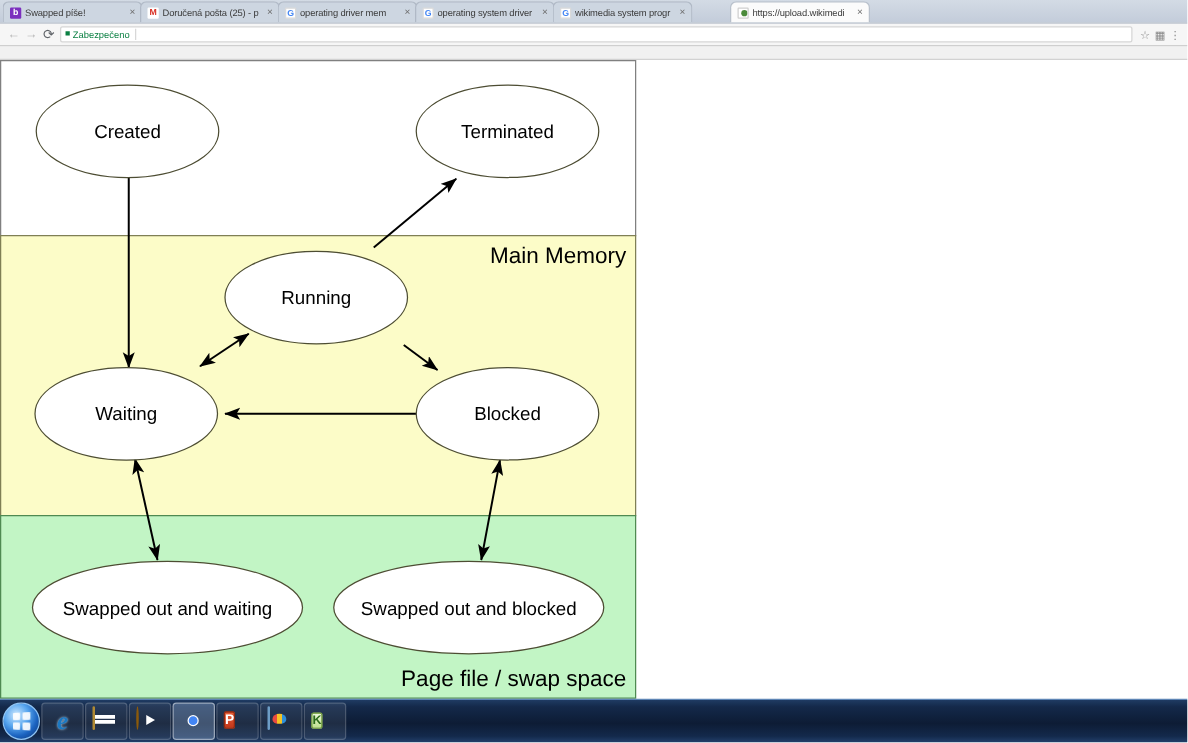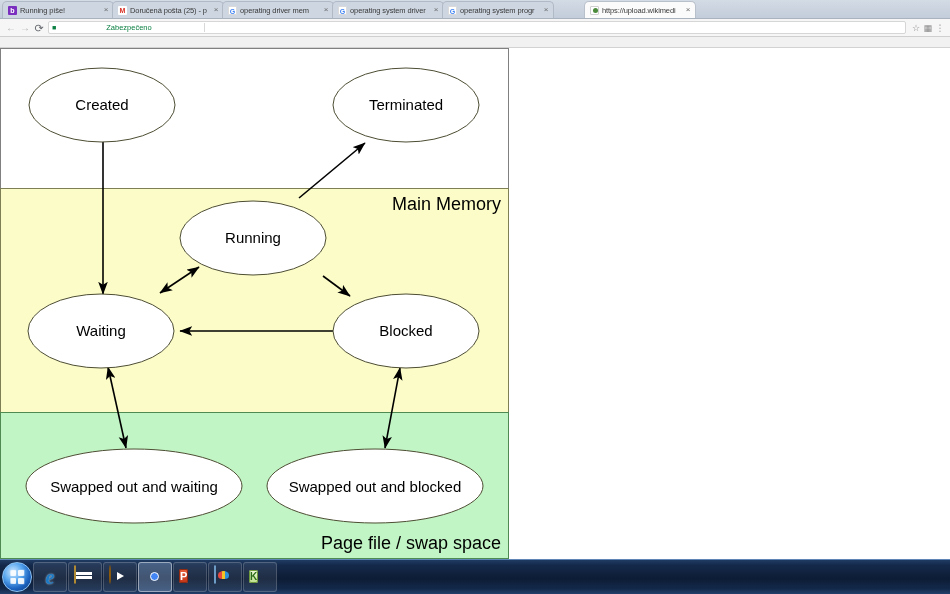--- a/index.html
+++ b/index.html
@@ -147,21 +147,20 @@
     height: 13px;
     margin: 0 4px 0 2px;
     background: #ffffff;
     border: 1px solid #d6d6d6;
     border-radius: 2px;
     display: flex;
     align-items: center;
     padding: 0 3px;
     box-sizing: border-box;
     overflow: hidden;
-    gap: 48px;
   }
   .lock {
     flex: 0 0 auto;
     color: #0b8043;
     font-size: 7px;
     line-height: 11px;
     margin-right: 2px;
   }
   .secure-text {
     flex: 0 0 auto;
@@ -416,41 +415,41 @@
   }
 </style>
 </head>
 <body>
 
 <div class="browser">
 
   <div class="tabstrip">
     <div class="tab" style="left:2px;width:112px;">
       <span class="favicon fav-b">b</span>
-      <span class="title">Running píše!</span>
+      <span class="title">Swapped píše!</span>
       <span class="tabclose">×</span>
     </div>
     <div class="tab" style="left:112px;width:112px;">
       <span class="favicon fav-m">M</span>
       <span class="title">Doručená pošta (25) - p</span>
       <span class="tabclose">×</span>
     </div>
     <div class="tab" style="left:222px;width:112px;">
       <span class="favicon fav-g">G</span>
       <span class="title">operating driver mem</span>
       <span class="tabclose">×</span>
     </div>
     <div class="tab" style="left:332px;width:112px;">
       <span class="favicon fav-g">G</span>
       <span class="title">operating system driver</span>
       <span class="tabclose">×</span>
     </div>
     <div class="tab" style="left:442px;width:112px;">
       <span class="favicon fav-g">G</span>
-      <span class="title">operating system progr</span>
+      <span class="title">wikimedia system progr</span>
       <span class="tabclose">×</span>
     </div>
     <div class="tab active" style="left:552px;width:112px;margin-left:32px;">
       <span class="favicon fav-w"></span>
       <span class="title">https://upload.wikimedi</span>
       <span class="tabclose">×</span>
     </div>
   </div>
 
   <div class="toolbar">

